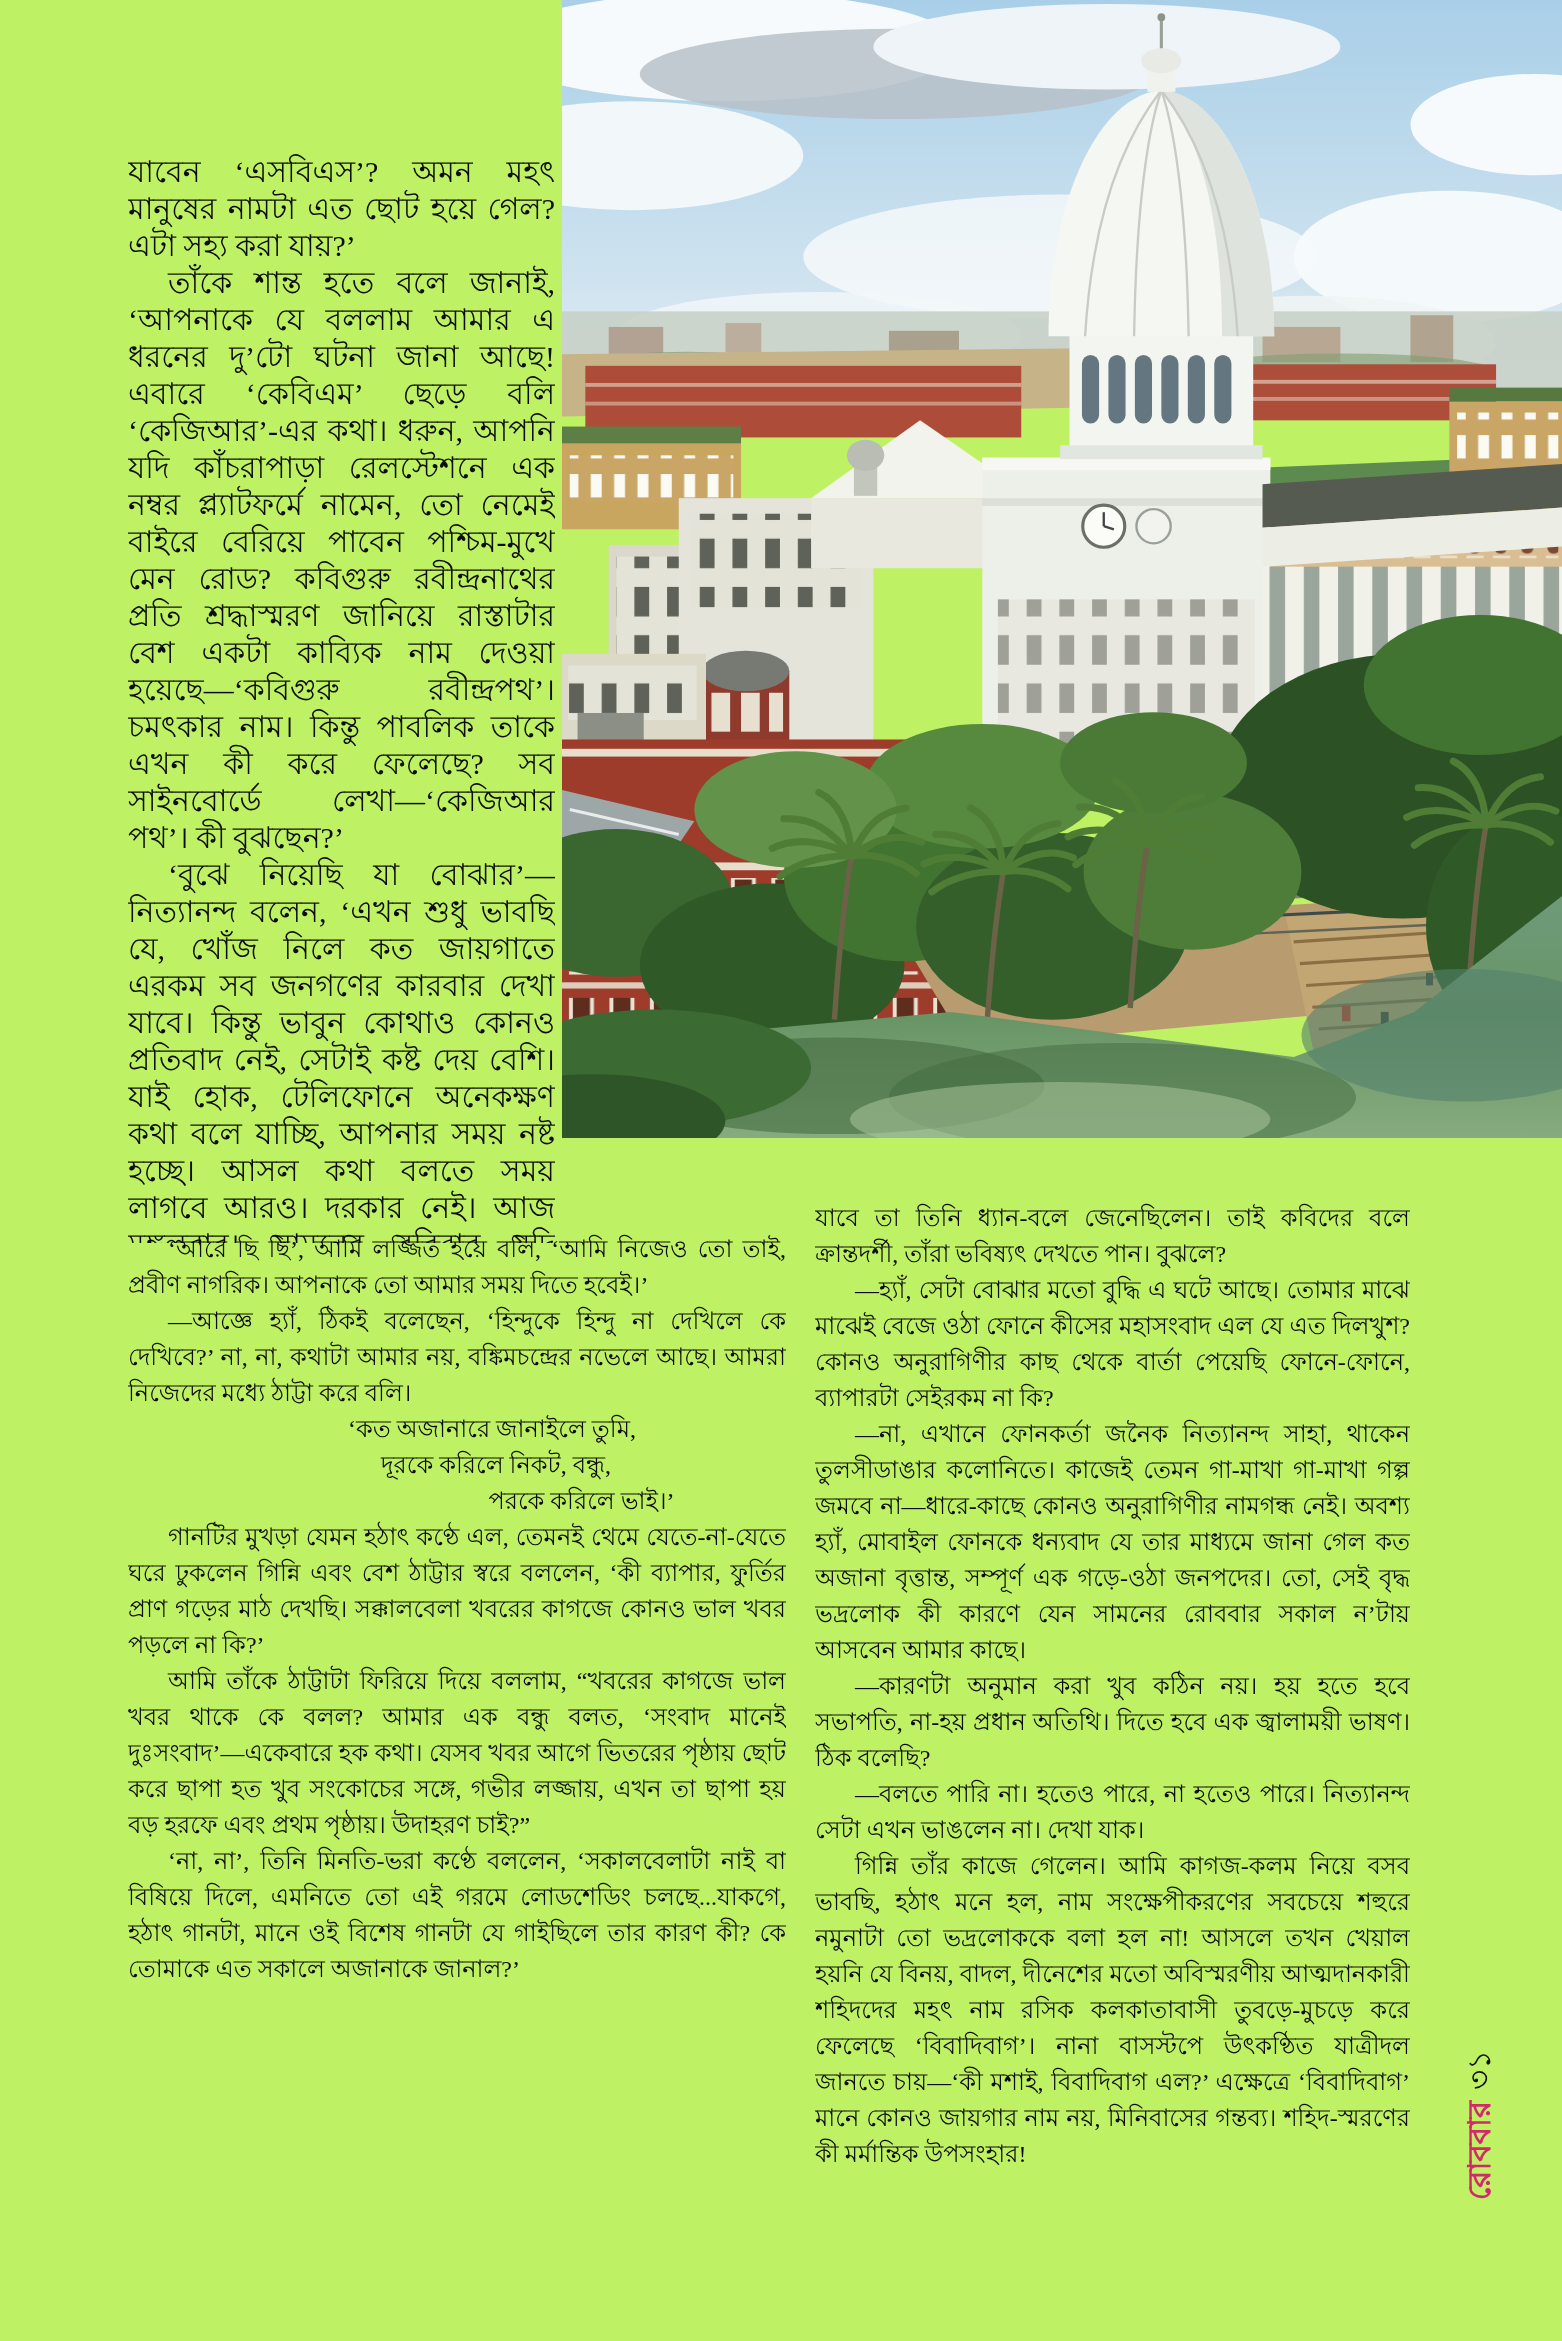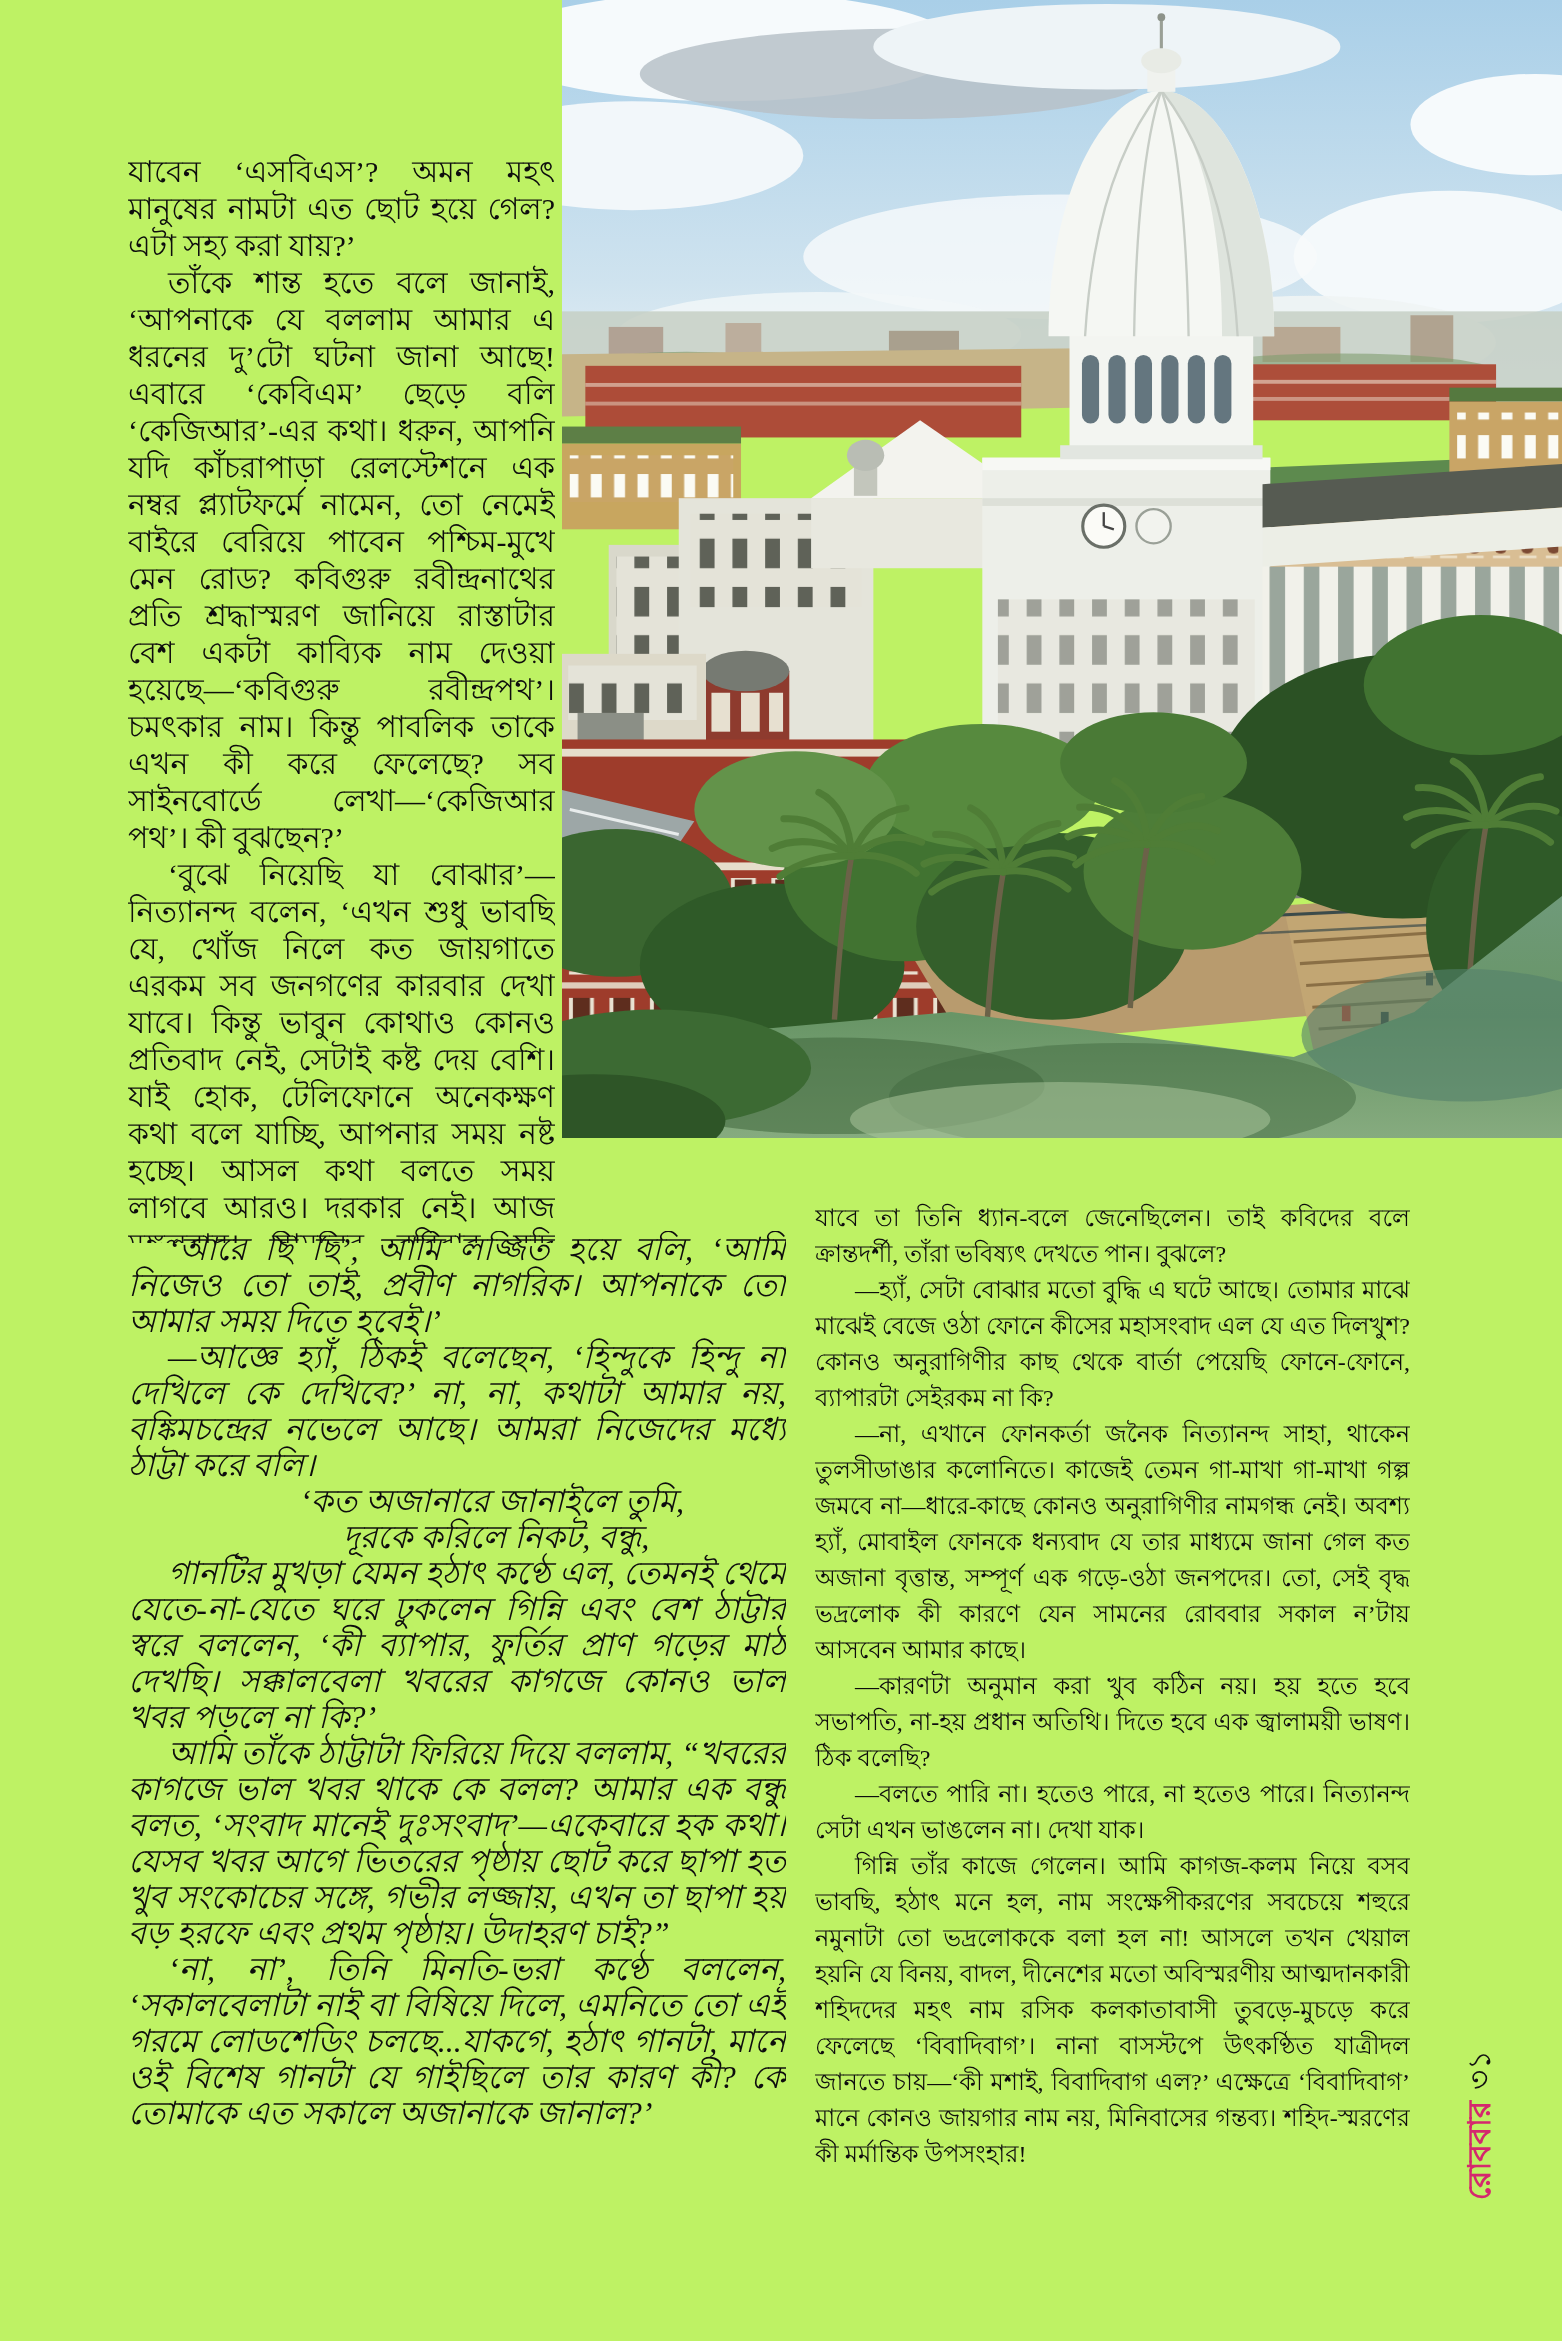--- a/index.html
+++ b/index.html
@@ -5,21 +5,21 @@
   html,body{margin:0;padding:0;}
   body{background:#e8e8e8;}
   #page{
     position:relative;width:1563px;height:2342px;background:#bef264;
     overflow:hidden;font-family:"Liberation Serif","DejaVu Serif",serif;color:#0d0d0d;
   }
   .col{position:absolute;text-align:justify;overflow:hidden;}
   .col p{margin:0;padding:0;}
   .col p.ind{text-indent:40px;}
   #col-a{left:128px;top:153px;width:427px;height:1090px;font-size:30px;line-height:37px;}
-  #col-b{left:128px;top:1231px;width:658px;height:961px;font-size:32px;line-height:36px;font-style:italic;}
+  #col-b{left:128px;top:1231px;width:658px;height:961px;font-size:24px;line-height:36px;}
   #col-c{left:815px;top:1200px;width:595px;height:1012px;font-size:24px;line-height:36px;}
   .verse div{text-align:center;}
   .verse .v0{padding-left:70px;}
   .verse .v1{padding-left:210px;}
   .verse .v2{padding-left:78px;}
   .verse .v3{padding-left:249px;}
   #photo{position:absolute;left:562px;top:0;width:1001px;height:1138px;}
   #edge-caption{
     position:absolute;left:1403px;top:2103px;width:156px;height:44px;
     transform:rotate(-90deg);display:flex;align-items:center;gap:11px;
@@ -293,20 +293,21 @@
     <p class="ind">তাঁকে শান্ত হতে বলে জানাই, ‘আপনাকে যে বললাম আমার এ ধরনের দু’টো ঘটনা জানা আছে! এবারে ‘কেবিএম’ ছেড়ে বলি ‘কেজিআর’-এর কথা। ধরুন, আপনি যদি কাঁচরাপাড়া রেলস্টেশনে এক নম্বর প্ল্যাটফর্মে নামেন, তো নেমেই বাইরে বেরিয়ে পাবেন পশ্চিম-মুখে মেন রোড? কবিগুরু রবীন্দ্রনাথের প্রতি শ্রদ্ধাস্মরণ জানিয়ে রাস্তাটার বেশ একটা কাব্যিক নাম দেওয়া হয়েছে—‘কবিগুরু রবীন্দ্রপথ’। চমৎকার নাম। কিন্তু পাবলিক তাকে এখন কী করে ফেলেছে? সব সাইনবোর্ডে লেখা—‘কেজিআর পথ’। কী বুঝছেন?’</p>
     <p class="ind">‘বুঝে নিয়েছি যা বোঝার’—নিত্যানন্দ বলেন, ‘এখন শুধু ভাবছি যে, খোঁজ নিলে কত জায়গাতে এরকম সব জনগণের কারবার দেখা যাবে। কিন্তু ভাবুন কোথাও কোনও প্রতিবাদ নেই, সেটাই কষ্ট দেয় বেশি। যাই হোক, টেলিফোনে অনেকক্ষণ কথা বলে যাচ্ছি, আপনার সময় নষ্ট হচ্ছে। আসল কথা বলতে সময় লাগবে আরও। দরকার নেই। আজ মঙ্গলবার। সামনের রবিবার যদি আপনার বাসায় যাই, সকাল ন’টা নাগাদ, অসুবিধা হবে? ধরে নিন, এটা একজন প্রবীণ নাগরিক বা সিনিয়র সিটিজেনের আবেদন। বিদ্যমান সমাজে অবশ্য আমরা এখন উদ্বৃত্ত এবং পরজীবী।’</p>
   </div>
 
   <div id="col-b" class="col">
     <p class="ind">‘আরে ছি ছি’, আমি লজ্জিত হয়ে বলি, ‘আমি নিজেও তো তাই, প্রবীণ নাগরিক। আপনাকে তো আমার সময় দিতে হবেই।’</p>
     <p class="ind">—আজ্ঞে হ্যাঁ, ঠিকই বলেছেন, ‘হিন্দুকে হিন্দু না দেখিলে কে দেখিবে?’ না, না, কথাটা আমার নয়, বঙ্কিমচন্দ্রের নভেলে আছে। আমরা নিজেদের মধ্যে ঠাট্টা করে বলি।</p>
     <div class="verse">
       <div class="v0">‘কত অজানারে জানাইলে তুমি,</div>
       <div class="v2">দূরকে করিলে নিকট, বন্ধু,</div>
+      <div class="v3">পরকে করিলে ভাই।’</div>
     </div>
     <p class="ind">গানটির মুখড়া যেমন হঠাৎ কণ্ঠে এল, তেমনই থেমে যেতে-না-যেতে ঘরে ঢুকলেন গিন্নি এবং বেশ ঠাট্টার স্বরে বললেন, ‘কী ব্যাপার, ফুর্তির প্রাণ গড়ের মাঠ দেখছি। সক্কালবেলা খবরের কাগজে কোনও ভাল খবর পড়লে না কি?’</p>
     <p class="ind">আমি তাঁকে ঠাট্টাটা ফিরিয়ে দিয়ে বললাম, “খবরের কাগজে ভাল খবর থাকে কে বলল? আমার এক বন্ধু বলত, ‘সংবাদ মানেই দুঃসংবাদ’—একেবারে হক কথা। যেসব খবর আগে ভিতরের পৃষ্ঠায় ছোট করে ছাপা হত খুব সংকোচের সঙ্গে, গভীর লজ্জায়, এখন তা ছাপা হয় বড় হরফে এবং প্রথম পৃষ্ঠায়। উদাহরণ চাই?”</p>
     <p class="ind">‘না, না’, তিনি মিনতি-ভরা কণ্ঠে বললেন, ‘সকালবেলাটা নাই বা বিষিয়ে দিলে, এমনিতে তো এই গরমে লোডশেডিং চলছে...যাকগে, হঠাৎ গানটা, মানে ওই বিশেষ গানটা যে গাইছিলে তার কারণ কী? কে তোমাকে এত সকালে অজানাকে জানাল?’</p>
 
   </div>
 
   <div id="col-c" class="col">
     <p>যাবে তা তিনি ধ্যান-বলে জেনেছিলেন। তাই কবিদের বলে ক্রান্তদর্শী, তাঁরা ভবিষ্যৎ দেখতে পান। বুঝলে?</p>
     <p class="ind">—হ্যাঁ, সেটা বোঝার মতো বুদ্ধি এ ঘটে আছে। তোমার মাঝে মাঝেই বেজে ওঠা ফোনে কীসের মহাসংবাদ এল যে এত দিলখুশ? কোনও অনুরাগিণীর কাছ থেকে বার্তা পেয়েছি ফোনে-ফোনে, ব্যাপারটা সেইরকম না কি?</p>

